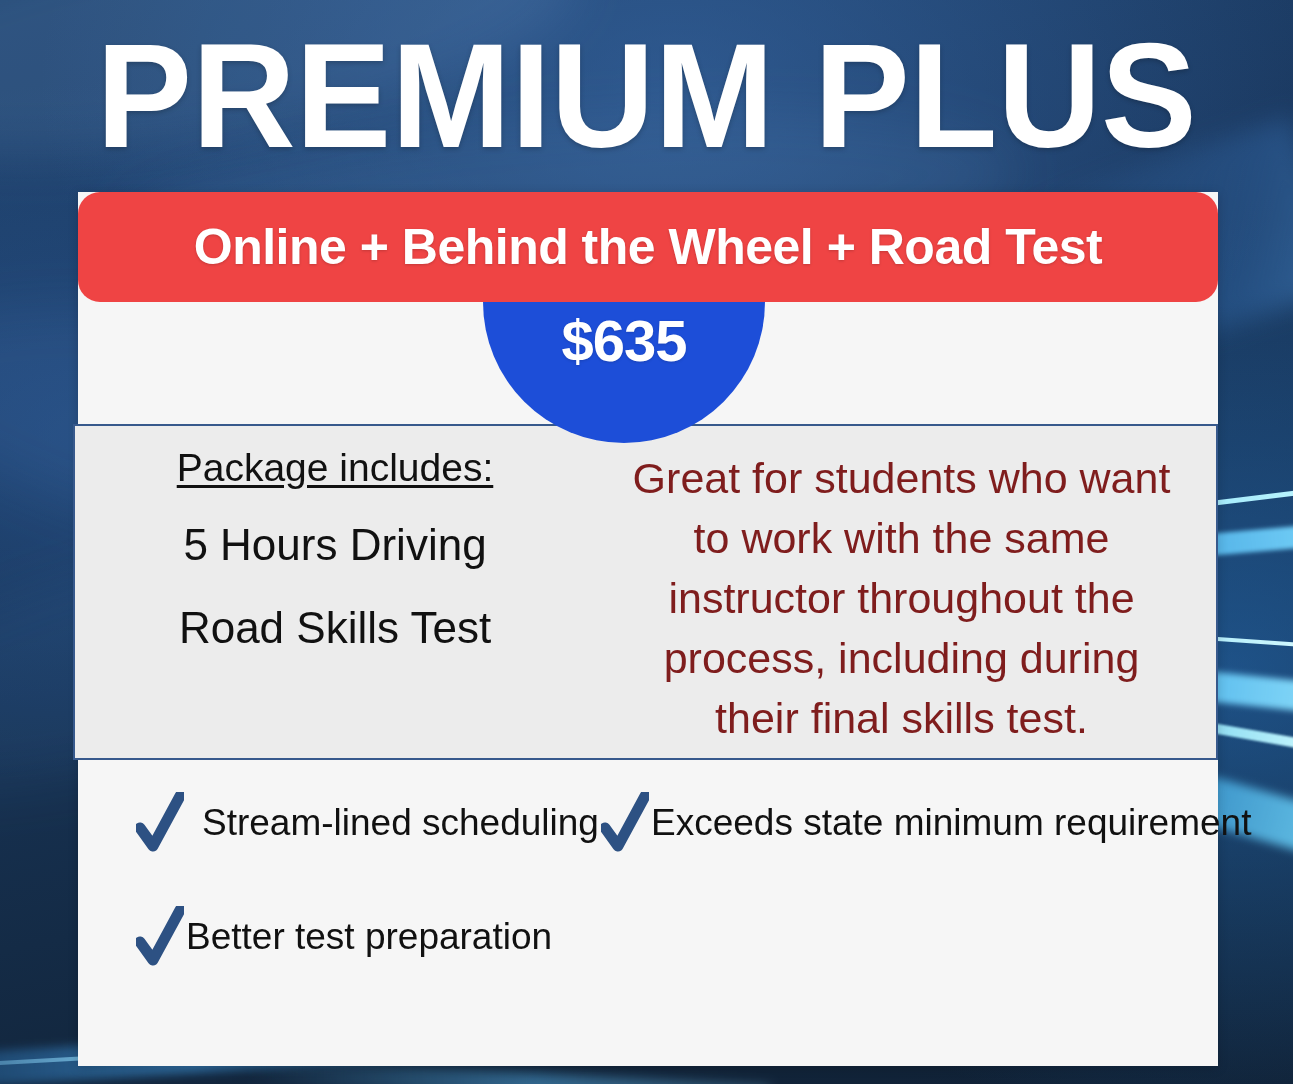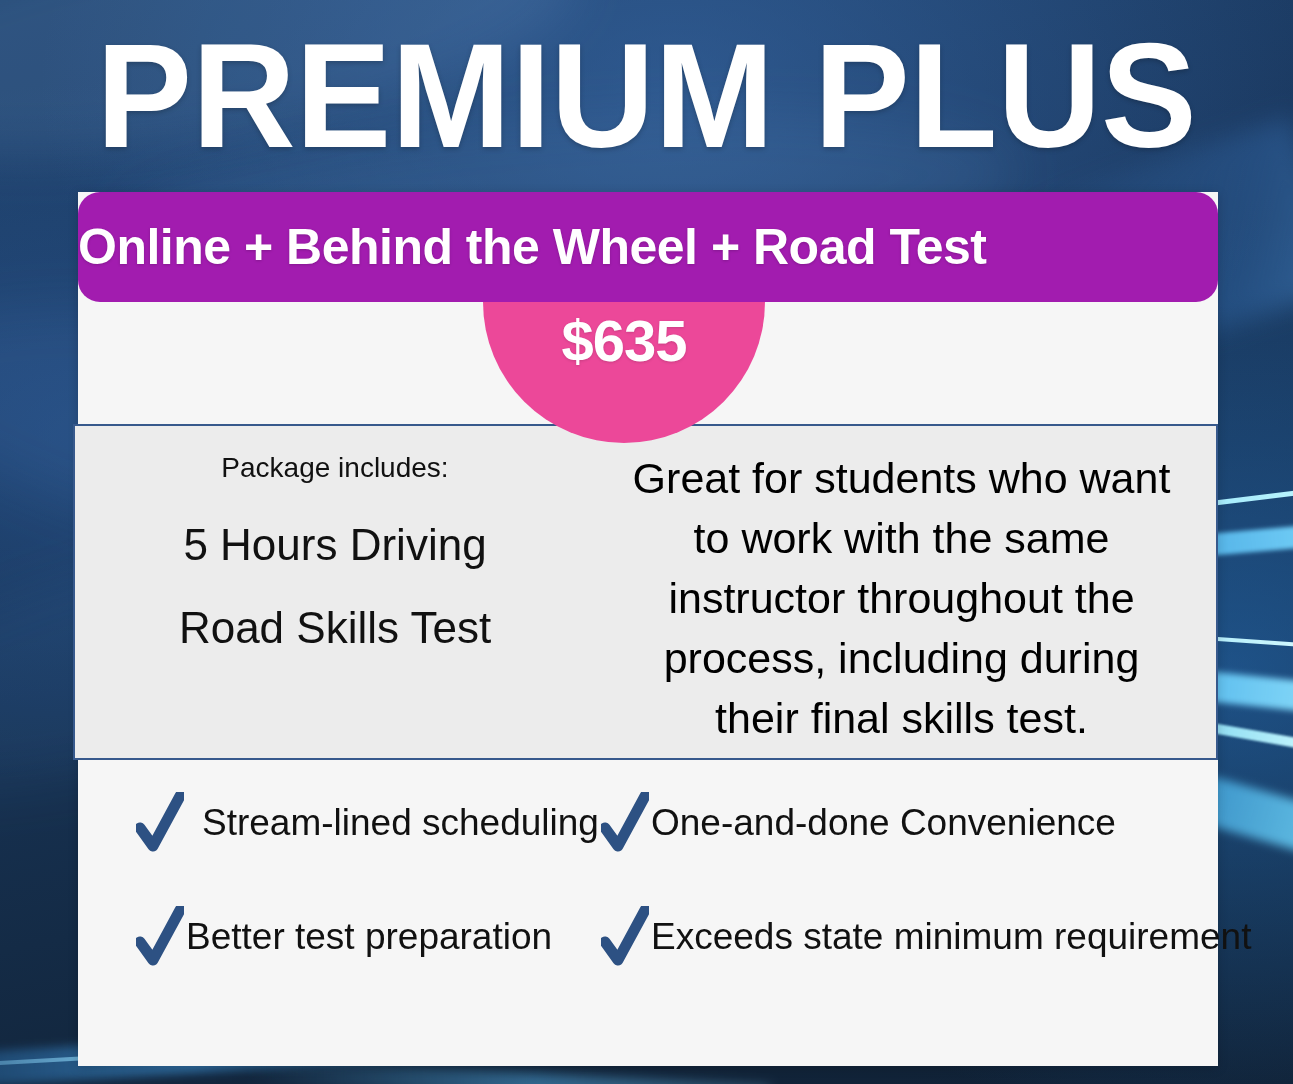--- a/index.html
+++ b/index.html
@@ -109,46 +109,46 @@
     height: 874px;
     background: #f6f6f6;
     box-shadow: 0 2px 10px rgba(0,0,0,0.18);
   }
 
   #header-bar {
     position: absolute;
     left: 0; top: 0;
     width: 1140px;
     height: 110px;
-    background: #a21caf;
+    background: #ef4444;
     border-radius: 22px;
     display: flex;
     align-items: center;
-    justify-content: flex-start;
+    justify-content: center;
     z-index: 3;
   }
 
   #header-bar-text {
     color: #ffffff;
     font-weight: bold;
     font-size: 50px;
     line-height: 56px;
     letter-spacing: -0.5px;
     white-space: nowrap;
     text-shadow: 0 1px 3px rgba(0,0,0,0.18);
   }
 
   
   #price-tab {
     position: absolute;
     left: 405px;
     top: 110px;
     width: 282px;
     height: 141px;
-    background: #ec4899;
+    background: #1d4ed8;
     border-bottom-left-radius: 141px 141px;
     border-bottom-right-radius: 141px 141px;
     z-index: 2;
     display: flex;
     align-items: flex-start;
     justify-content: center;
     padding-top: 8px;
   }
   #price-tab-text {
     color: #ffffff;
@@ -174,22 +174,23 @@
 
   #pkg-col {
     width: 520px;
     padding: 20px 10px 10px 10px;
     display: flex;
     flex-direction: column;
     align-items: center;
     color: #111111;
   }
   #pkg-heading {
-    font-size: 28px;
+    font-size: 39px;
     line-height: 44px;
+    text-decoration: underline;
     text-underline-offset: 4px;
     margin-bottom: 30px;
   }
   .pkg-item {
     font-size: 44px;
     line-height: 50px;
     margin-bottom: 33px;
     color: #111111;
     white-space: nowrap;
   }
@@ -200,21 +201,21 @@
     padding: 22px 20px 10px 12px;
     display: flex;
     align-items: flex-start;
     justify-content: center;
   }
   #desc-text {
     font-family: "Liberation Sans Narrow", "Liberation Sans", sans-serif;
     font-size: 43px;
     line-height: 60px;
     text-align: center;
-    color: #000000;
+    color: #7f1d1d;
     max-width: 565px;
   }
 
   
   #checklist {
     position: absolute;
     left: 0;
     top: 600px;
     width: 1140px;
     display: grid;
@@ -293,42 +294,34 @@
 
     <div class="check-row gap-wide">
       <span class="check-icon">
         <svg viewBox="0 0 48 62" xmlns="http://www.w3.org/2000/svg">
           <path d="M4 36 L17 54 L44 4" fill="none" stroke="#2d5183" stroke-width="11" stroke-linecap="round" stroke-linejoin="round"></path>
         </svg>
       </span>
       <span class="check-label">Stream-lined scheduling</span>
     </div>
 
+
     <div class="check-row">
       <span class="check-icon">
         <svg viewBox="0 0 48 62" xmlns="http://www.w3.org/2000/svg">
           <path d="M4 36 L17 54 L44 4" fill="none" stroke="#2d5183" stroke-width="11" stroke-linecap="round" stroke-linejoin="round"></path>
         </svg>
       </span>
-      <span class="check-label">One-and-done Convenience</span>
+      <span class="check-label">Exceeds state minimum requirement</span>
     </div>
 
     <div class="check-row">
       <span class="check-icon">
         <svg viewBox="0 0 48 62" xmlns="http://www.w3.org/2000/svg">
           <path d="M4 36 L17 54 L44 4" fill="none" stroke="#2d5183" stroke-width="11" stroke-linecap="round" stroke-linejoin="round"></path>
         </svg>
       </span>
       <span class="check-label">Better test preparation</span>
     </div>
 
-    <div class="check-row">
-      <span class="check-icon">
-        <svg viewBox="0 0 48 62" xmlns="http://www.w3.org/2000/svg">
-          <path d="M4 36 L17 54 L44 4" fill="none" stroke="#2d5183" stroke-width="11" stroke-linecap="round" stroke-linejoin="round"></path>
-        </svg>
-      </span>
-      <span class="check-label">Exceeds state minimum requirement</span>
-    </div>
-
   </div>
 
 </div>
 
 </body></html>

